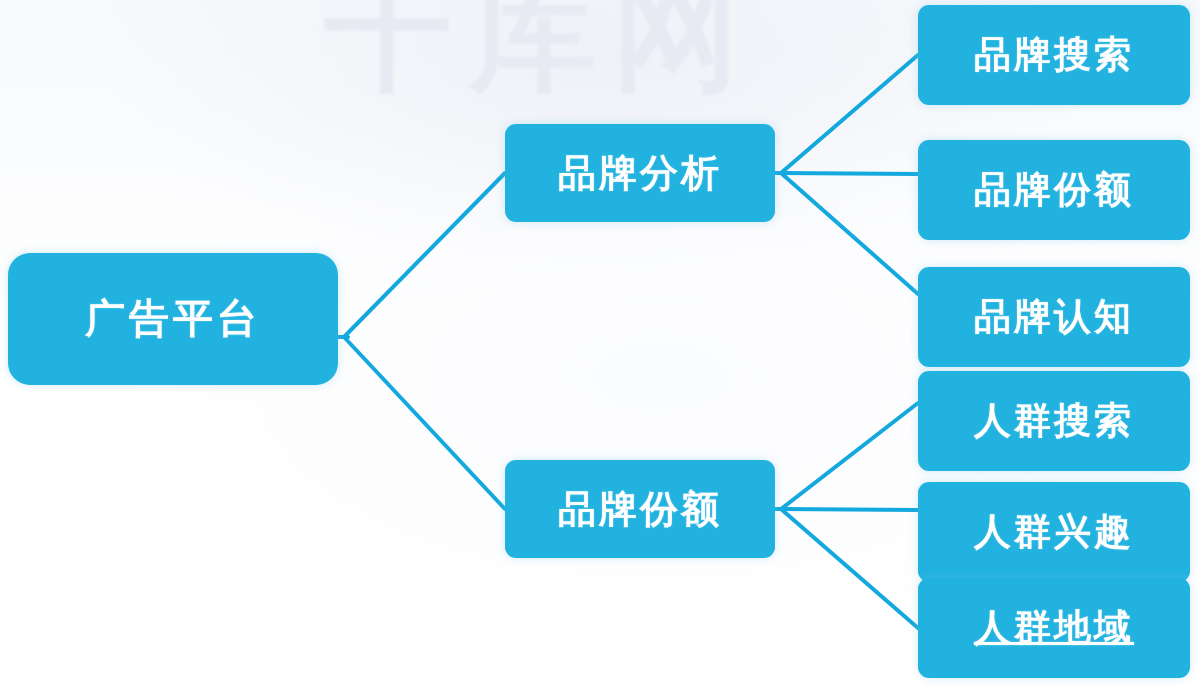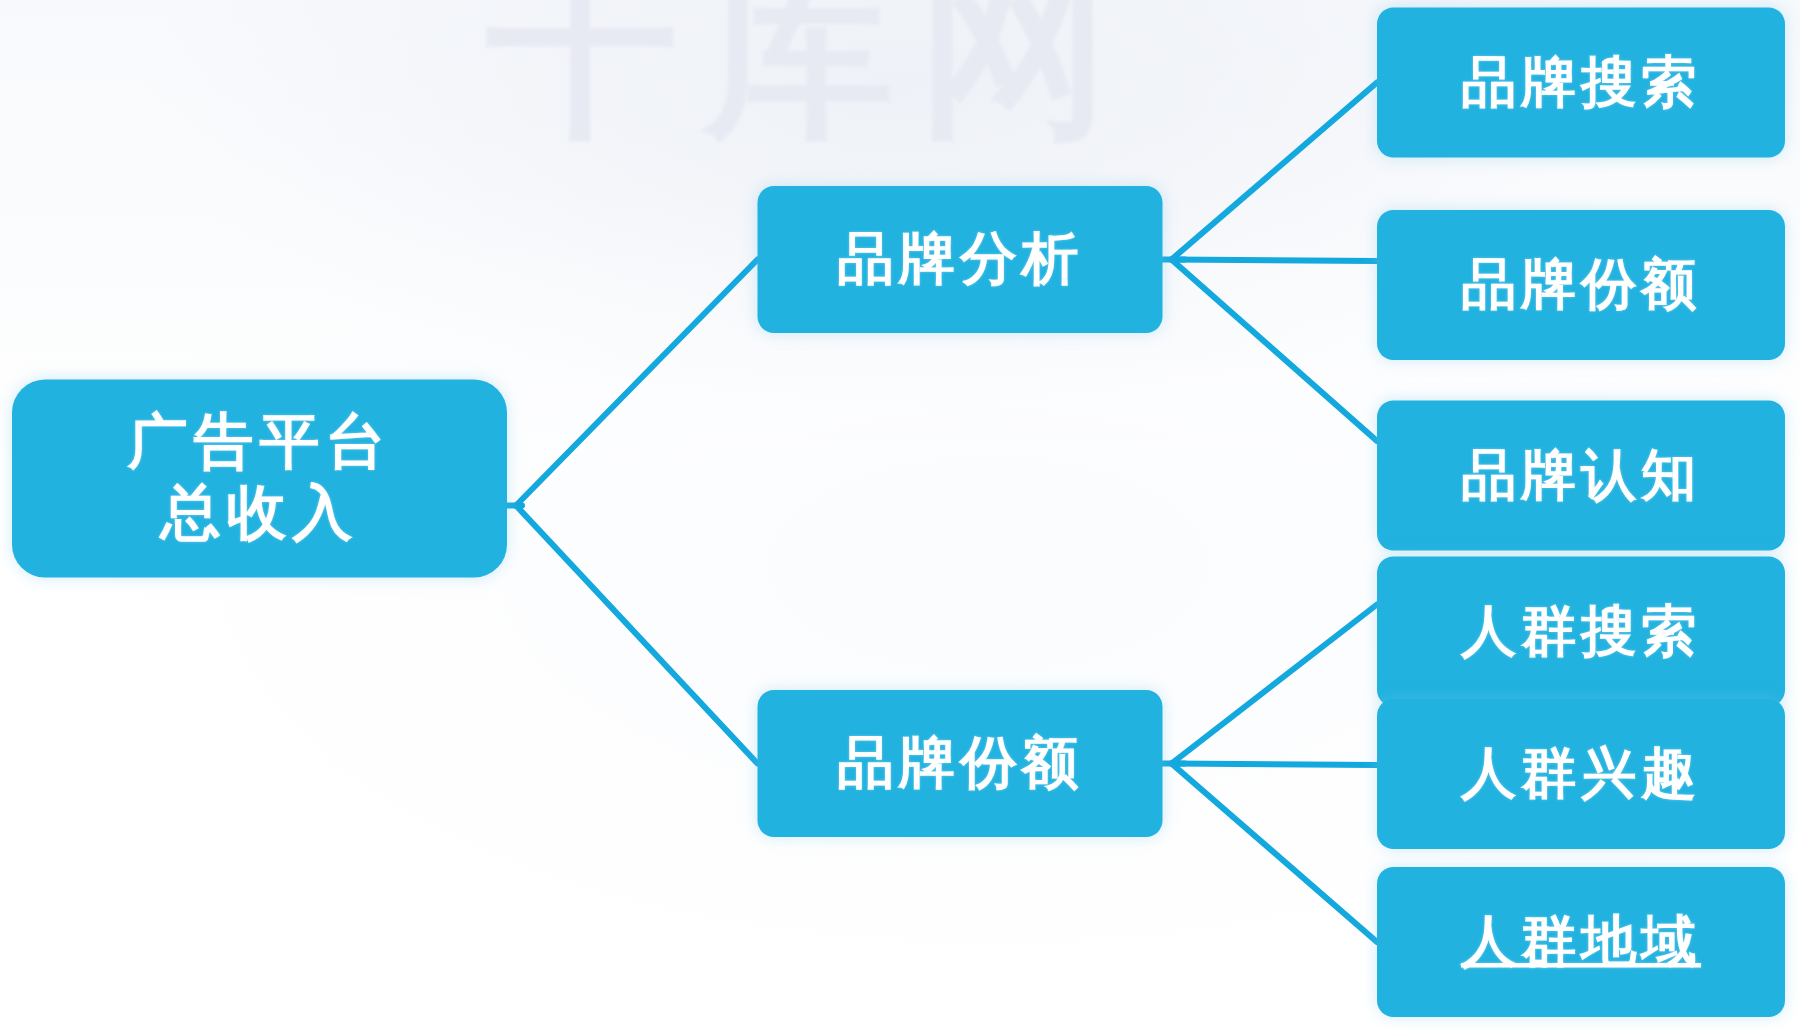--- a/index.html
+++ b/index.html
@@ -88,21 +88,21 @@
     left: 918px;
     width: 272px;
     height: 100px;
     font-size: 37px;
     letter-spacing: 3px;
   }
   .leaf-0 { top: 5px;   }
   .leaf-1 { top: 140px; }
   .leaf-2 { top: 247px; margin-top: 20px; }
   .leaf-3 { top: 355px; margin-top: 16px; }
-  .leaf-4 { top: 466px; }
+  .leaf-4 { top: 482px; }
   .leaf-5 { top: 578px; text-decoration: underline; }
 </style>
 </head>
 <body>
 
 <div id="canvas">
 
   <div id="bg-wash"></div>
 
   <div id="watermark">千库网</div>
@@ -124,21 +124,20 @@
       <line x1="775" y1="509" x2="790" y2="509"></line>
       <line x1="781" y1="509" x2="918" y2="403"></line>
       <line x1="781" y1="509" x2="918" y2="510"></line>
       <line x1="781" y1="509" x2="918" y2="628"></line>
     </g>
   </svg>
 
   <div class="node node-root">
     <div>
       <span class="line1">广告平台</span>
-      <span class="line2">总收入</span>
     </div>
   </div>
 
   <div class="node node-mid mid-top">
     <span>品牌分析</span>
   </div>
 
   <div class="node node-mid mid-bottom">
     <span>品牌份额</span>
   </div>

